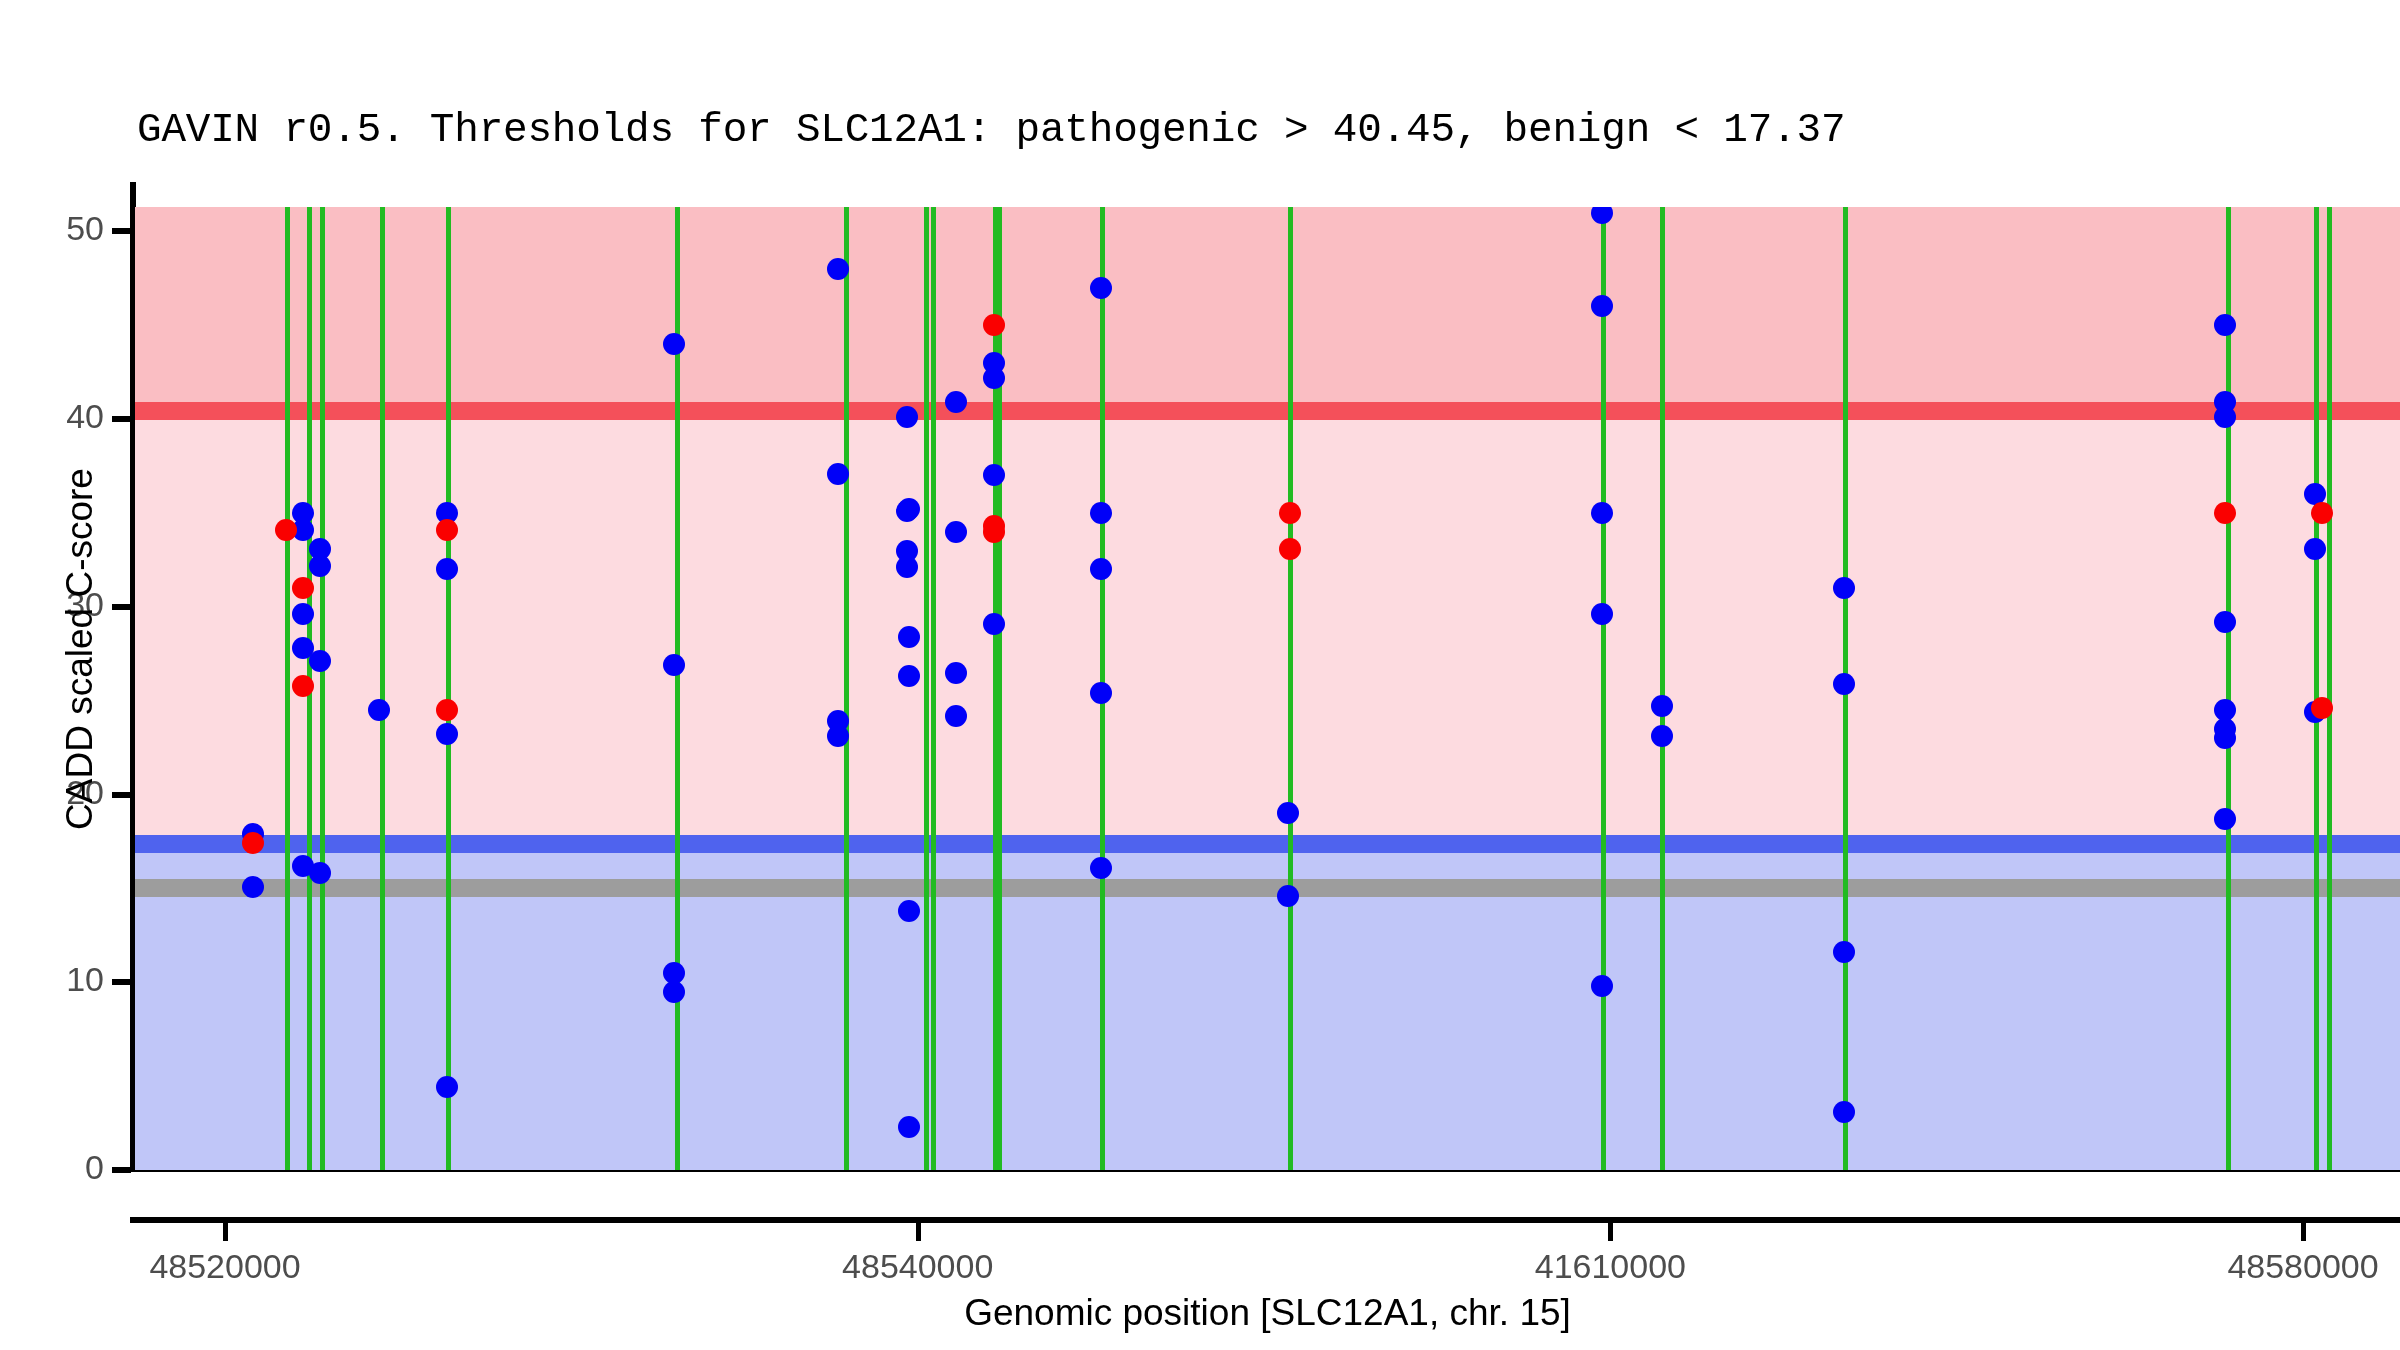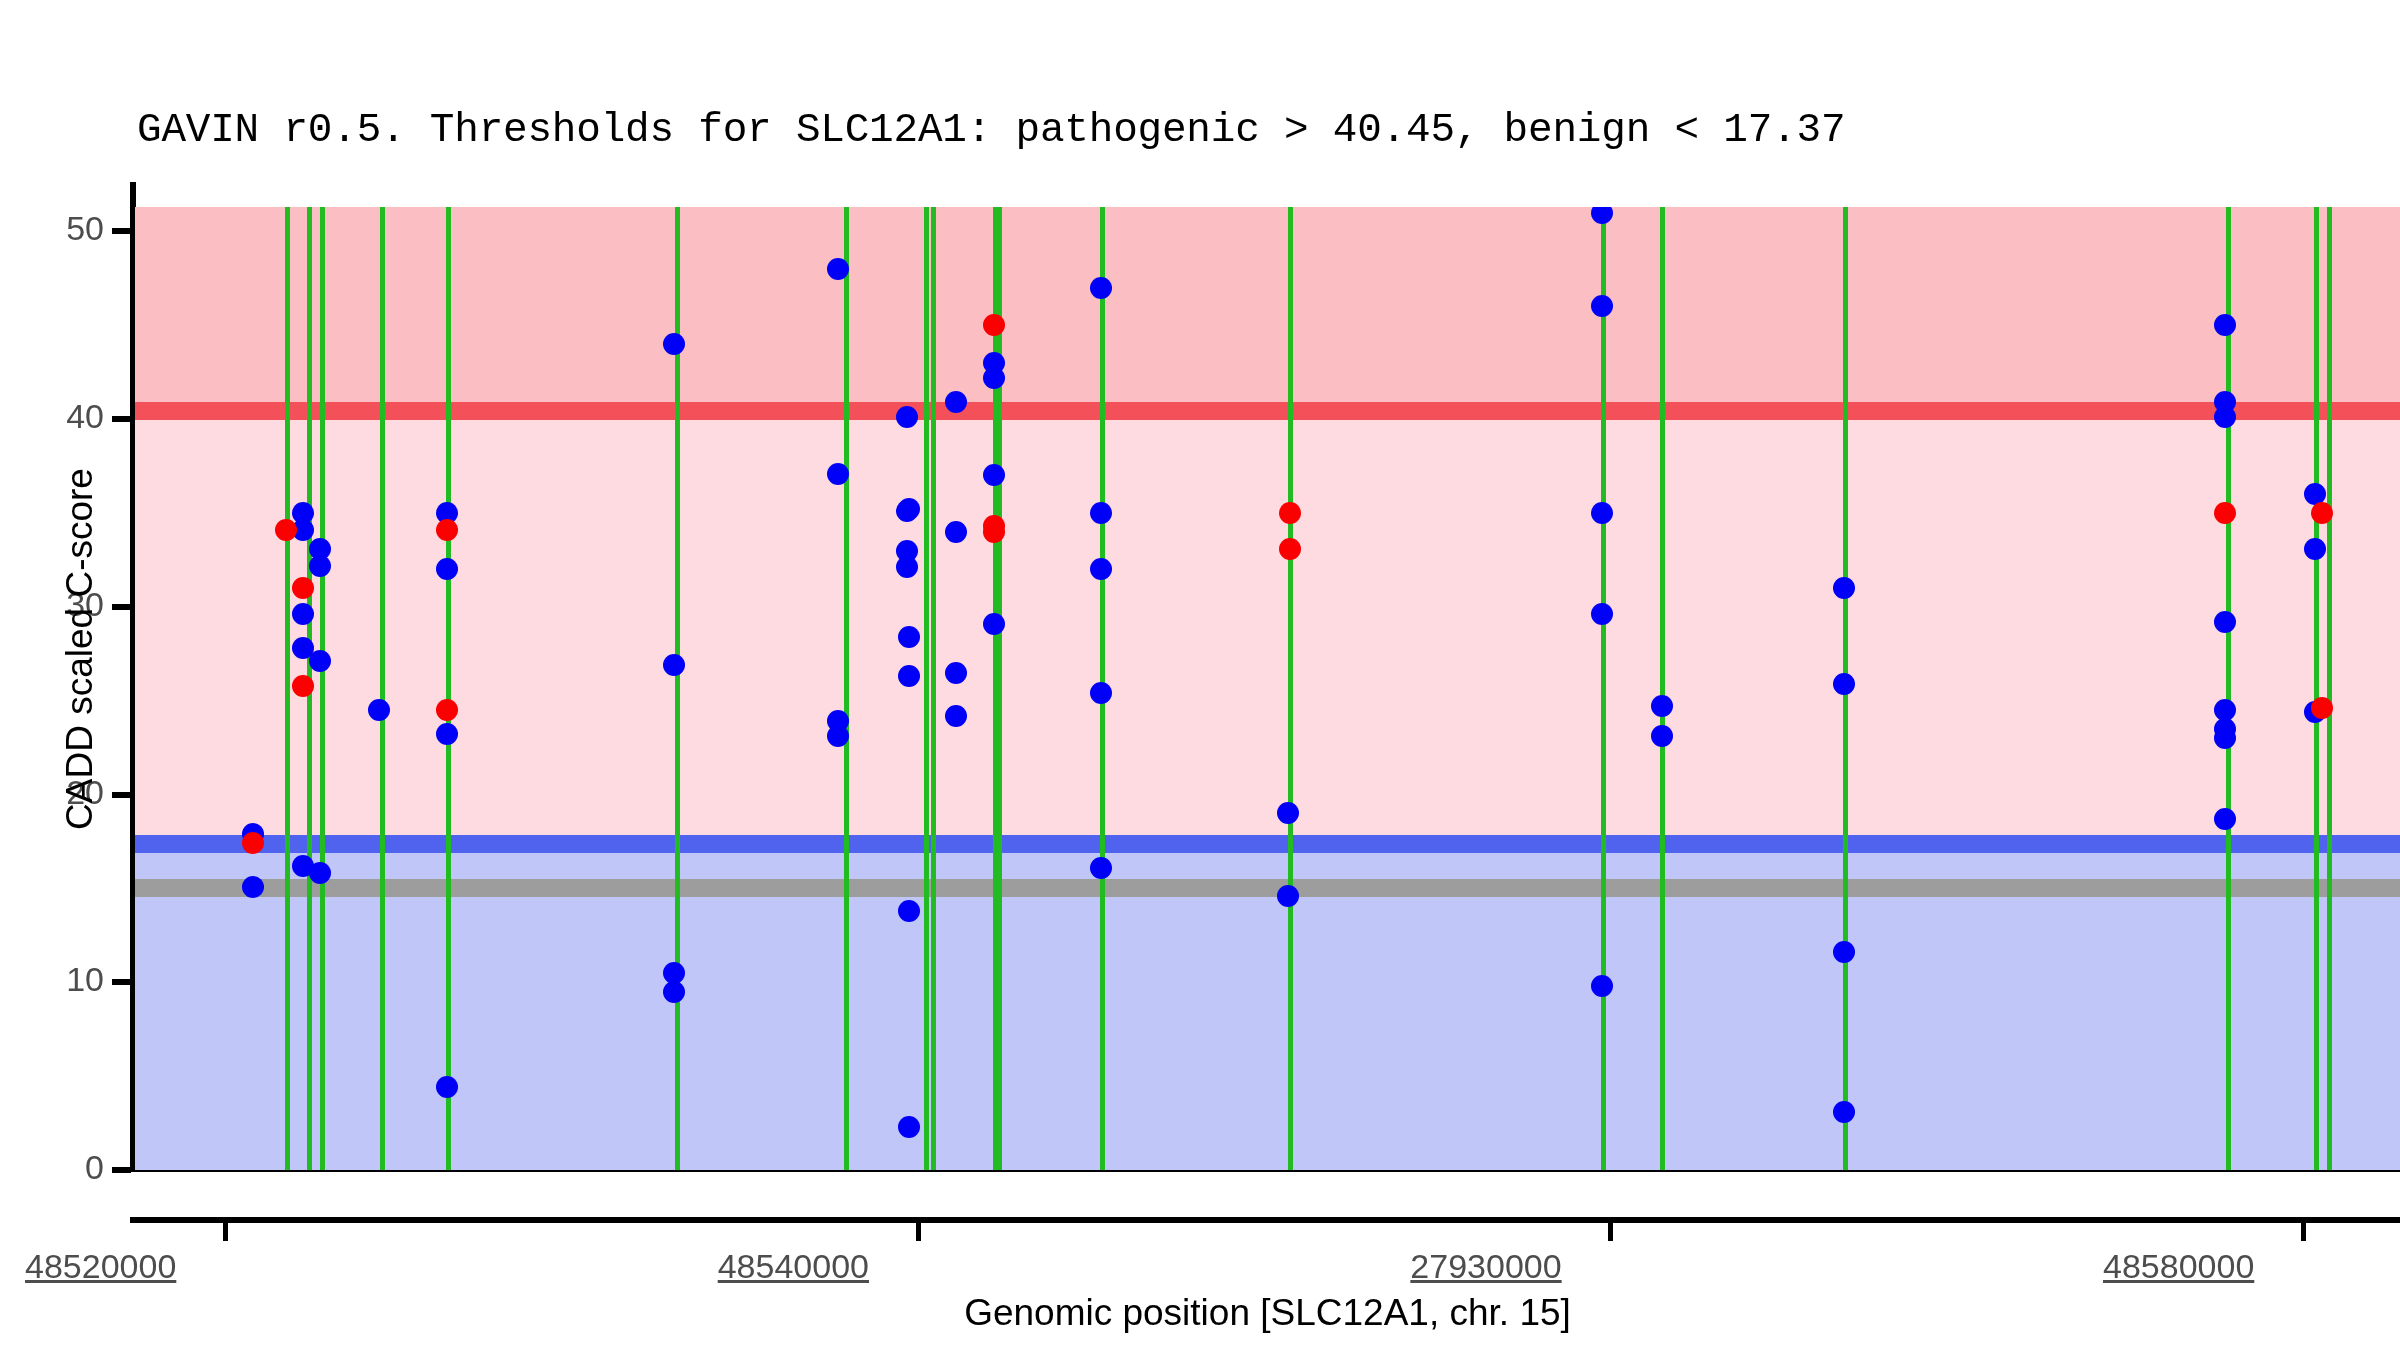--- a/index.html
+++ b/index.html
@@ -117,24 +117,23 @@
     top: 1222px;
     width: 5px; height: 19px;
     background: #000000;
     margin-left: -2px;
   }
   .xtick-label {
     position: absolute;
     top: 1247px;
     width: 400px;
     margin-left: -200px;
-    text-align: left;
+    text-align: center;
     font-size: 34px;
     color: #4d4d4d;
-    text-decoration: underline;
   }
 </style>
 </head>
 <body>
 
 <div id="root">
 
   <div id="title-block">
     <span class="tline">GAVIN r0.5. Thresholds for SLC12A1: pathogenic &gt; 40.45, benign &lt; 17.37</span>
     <span class="tline">MAF benign &gt; 0.001103295999999992, cat: C4</span>
@@ -271,21 +270,21 @@
       <div class="ytick-label" style="top: 397.123px;">40</div>
       <div class="ytick" style="top: 228.404px;"></div>
       <div class="ytick-label" style="top: 209.404px;">50</div>
     </div>
   <div id="xticks">
       <div class="xtick" style="left: 225.046px;"></div>
       <div class="xtick-label" style="left: 225.046px;">48520000</div>
       <div class="xtick" style="left: 917.706px;"></div>
       <div class="xtick-label" style="left: 917.706px;">48540000</div>
       <div class="xtick" style="left: 1610.37px;"></div>
-      <div class="xtick-label" style="left: 1610.37px;">27930000</div>
+      <div class="xtick-label" style="left: 1610.37px;">41610000</div>
       <div class="xtick" style="left: 2303.03px;"></div>
       <div class="xtick-label" style="left: 2303.03px;">48580000</div>
     </div>
 
   <div id="ylab">CADD scaled C-score</div>
   <div id="xlab">Genomic position [SLC12A1, chr. 15]</div>
 
 </div>
 
 </body></html>

